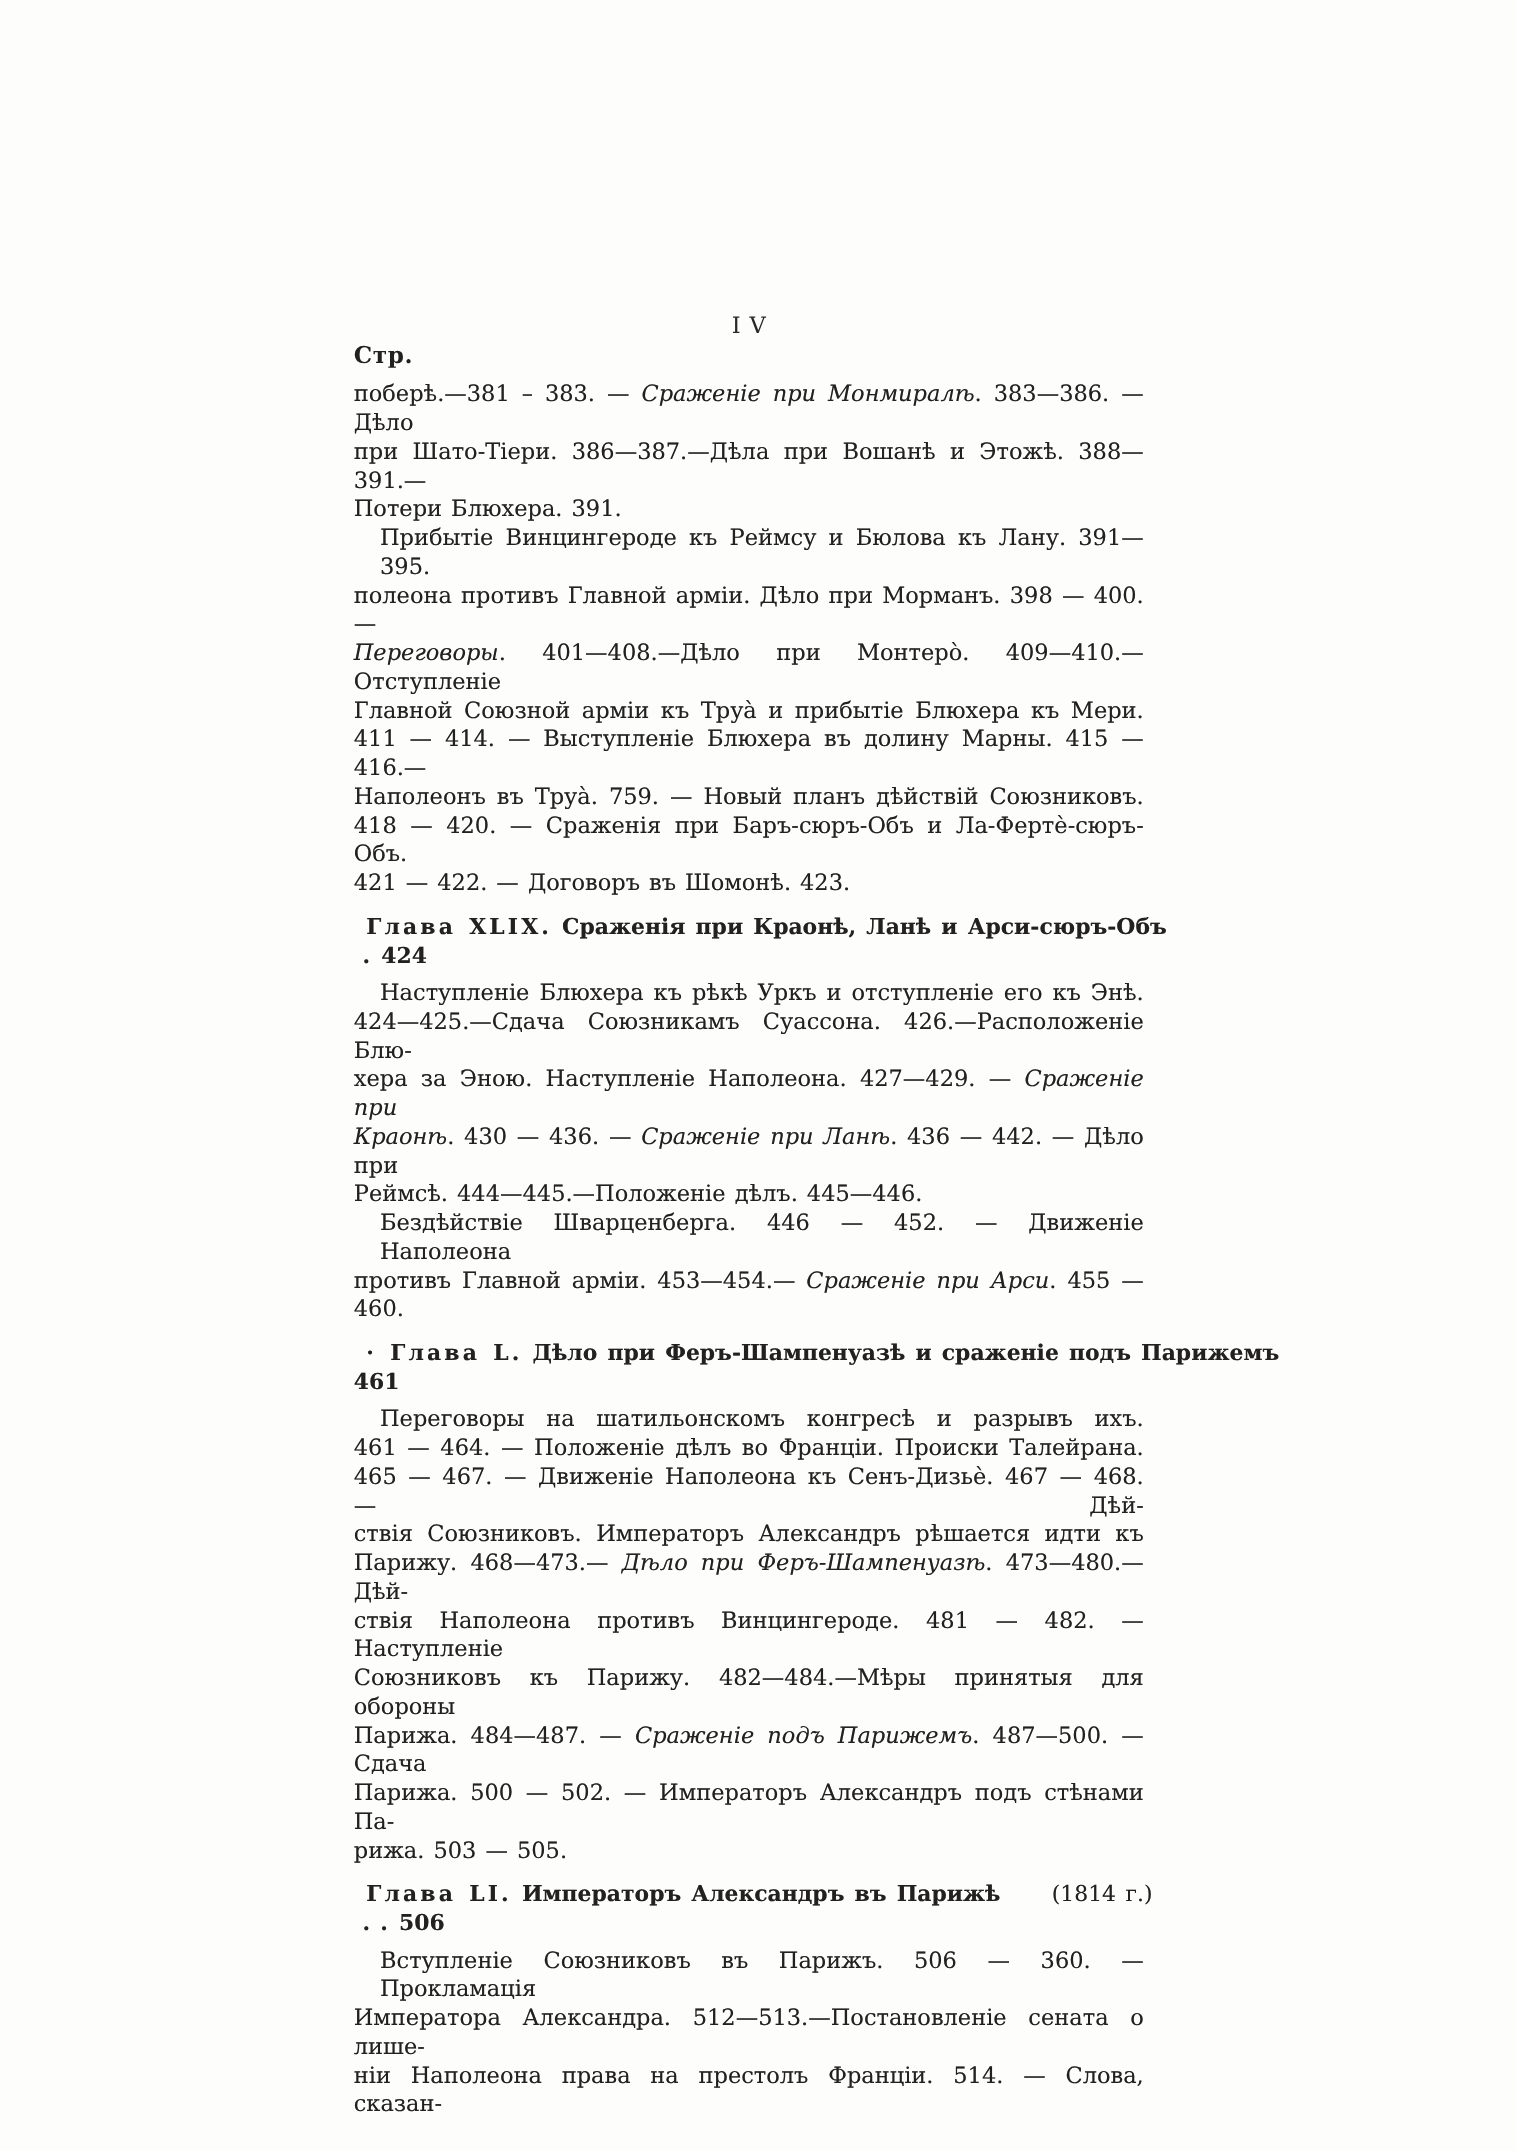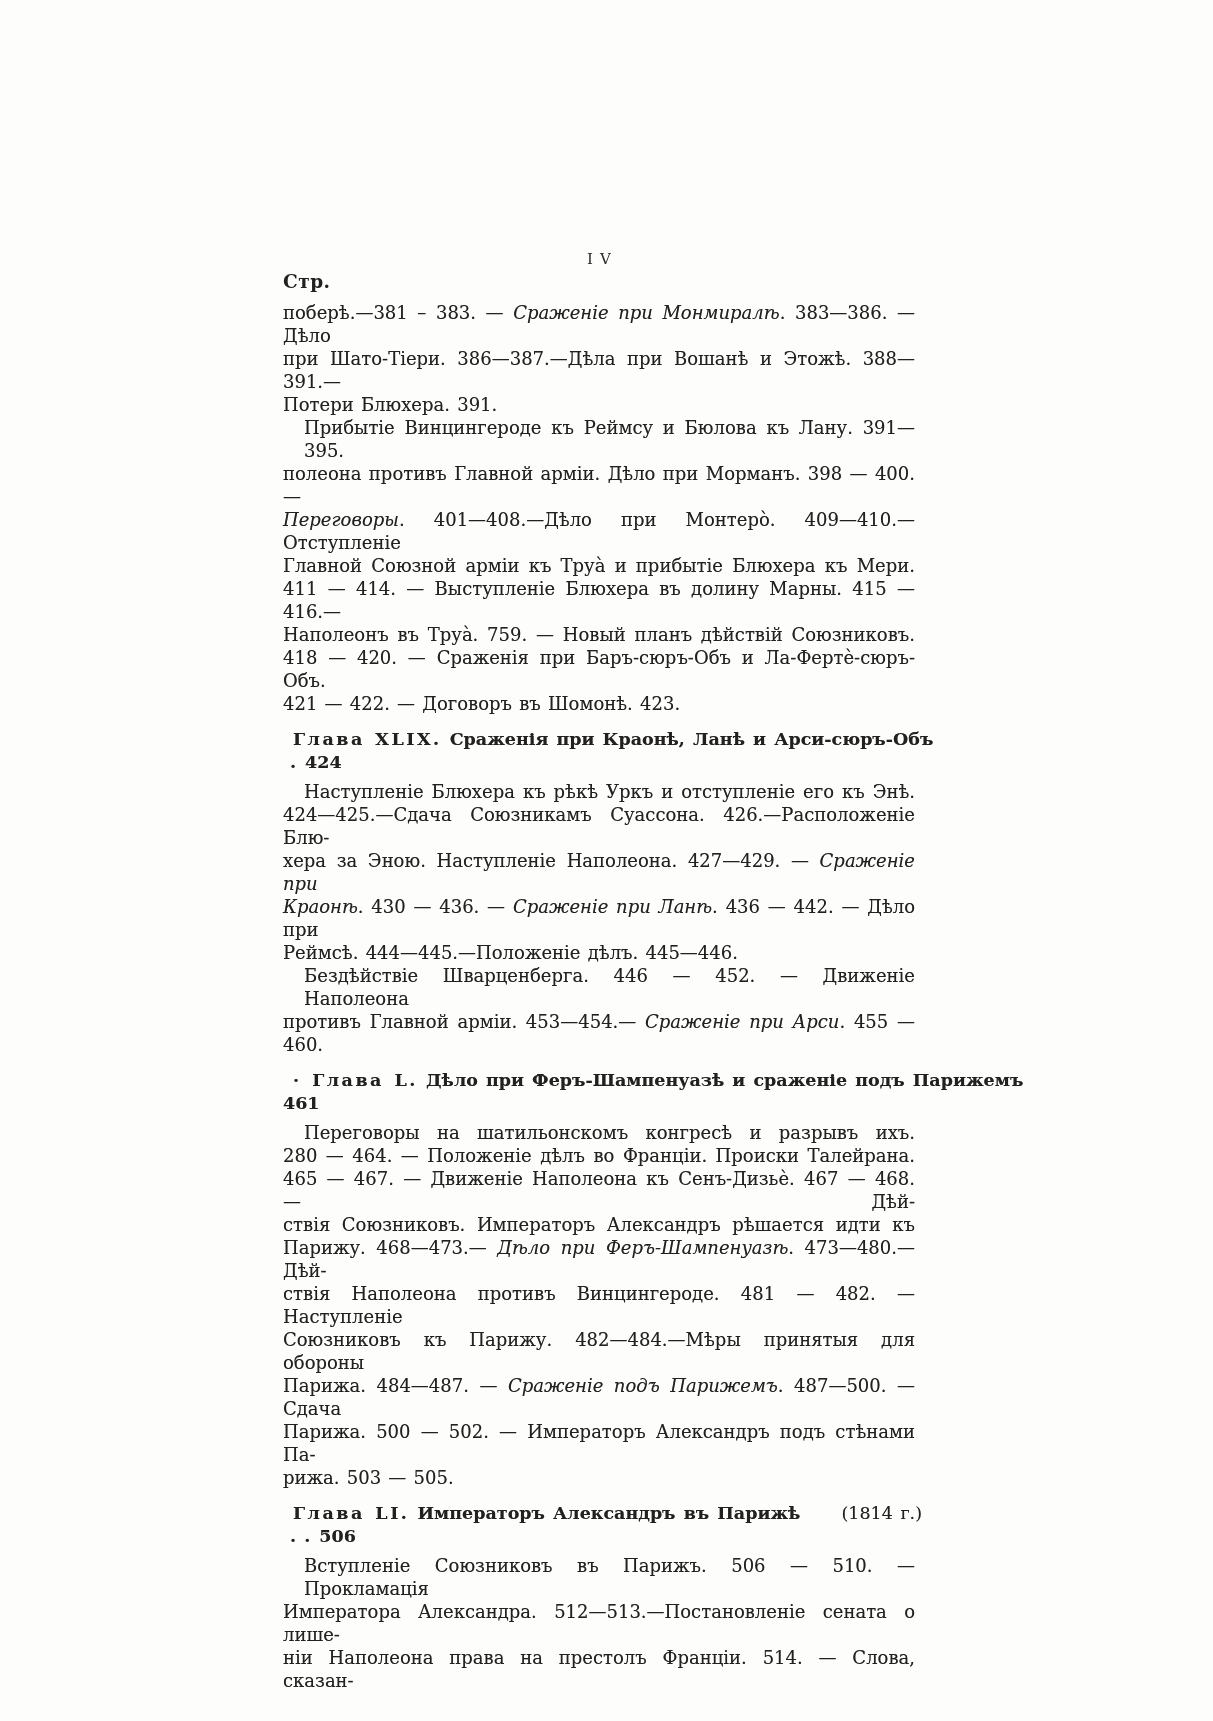--- a/index.html
+++ b/index.html
@@ -13,21 +13,21 @@
     color: #222120;
   }
   .column {
     position: absolute;
     left: 283px;
     top: 250px;
     width: 632px;
   }
   .roman {
     text-align: center;
-    font-size: 15px;
+    font-size: 18px;
     letter-spacing: 7px;
     padding-left: 7px; 
     color: #2a2927;
   }
   .str-label {
     text-align: left;
     font-weight: bold;
     font-size: 18.5px;
     margin-top: 3px;
     letter-spacing: 0.5px;
@@ -85,31 +85,31 @@
         <div class="tline fill"><span>хера за Эною. Наступленіе Наполеона. 427—429. — </span><span class="it">Сраженіе при</span></div>
         <div class="tline fill"><span class="it">Краонѣ</span><span>. 430 — 436. — </span><span class="it">Сраженіе при Ланѣ</span><span>. 436 — 442. — Дѣло при</span></div>
         <div class="tline"><span>Реймсѣ. 444—445.—Положеніе дѣлъ. 445—446.</span></div>
         <div class="tline fill ind"><span>Бездѣйствіе Шварценберга. 446 — 452. — Движеніе Наполеона</span></div>
         <div class="tline fill"><span>противъ Главной арміи. 453—454.— </span><span class="it">Сраженіе при Арси</span><span>. 455 — 460.</span></div>
         <div class="hline hflex">
           <span class="hleft"><span class="chap">· Глава L.</span> <span>Дѣло при Феръ-Шампенуазѣ и сраженіе подъ Парижемъ</span></span>
           <span class="hright"><span class="pg">461</span></span>
         </div>
         <div class="tline fill ind"><span>Переговоры на шатильонскомъ конгресѣ и разрывъ ихъ.</span></div>
-        <div class="tline fill"><span>280 — 464. — Положеніе дѣлъ во Франціи. Происки Талейрана.</span></div>
+        <div class="tline fill"><span>461 — 464. — Положеніе дѣлъ во Франціи. Происки Талейрана.</span></div>
         <div class="tline fill"><span>465 — 467. — Движеніе Наполеона къ Сенъ-Дизьѐ. 467 — 468. — Дѣй-</span></div>
         <div class="tline fill"><span>ствія Союзниковъ. Императоръ Александръ рѣшается идти къ</span></div>
         <div class="tline fill"><span>Парижу. 468—473.— </span><span class="it">Дѣло при Феръ-Шампенуазѣ</span><span>. 473—480.—Дѣй-</span></div>
         <div class="tline fill"><span>ствія Наполеона противъ Винцингероде. 481 — 482. — Наступленіе</span></div>
         <div class="tline fill"><span>Союзниковъ къ Парижу. 482—484.—Мѣры принятыя для обороны</span></div>
         <div class="tline fill"><span>Парижа. 484—487. — </span><span class="it">Сраженіе подъ Парижемъ</span><span>. 487—500. — Сдача</span></div>
         <div class="tline fill"><span>Парижа. 500 — 502. — Императоръ Александръ подъ стѣнами Па-</span></div>
         <div class="tline"><span>рижа. 503 — 505.</span></div>
         <div class="hline hflex">
           <span class="hleft"><span class="chap">Глава LI.</span> <span>Императоръ Александръ въ Парижѣ</span> <span class="tail">(1814 г.)</span></span>
           <span class="hright"><span class="leader-inline">.  .</span><span class="pg">506</span></span>
         </div>
-        <div class="tline fill ind"><span>Вступленіе Союзниковъ въ Парижъ. 506 — 510. — Прокламація</span></div>
+        <div class="tline fill ind"><span>Вступленіе Союзниковъ въ Парижъ. 506 — 360. — Прокламація</span></div>
         <div class="tline fill"><span>Императора Александра. 512—513.—Постановленіе сената о лише-</span></div>
         <div class="tline fill"><span>ніи Наполеона права на престолъ Франціи. 514. — Слова, сказан-</span></div>
       </div>
   </div>
 </div>
 
 </body></html>

